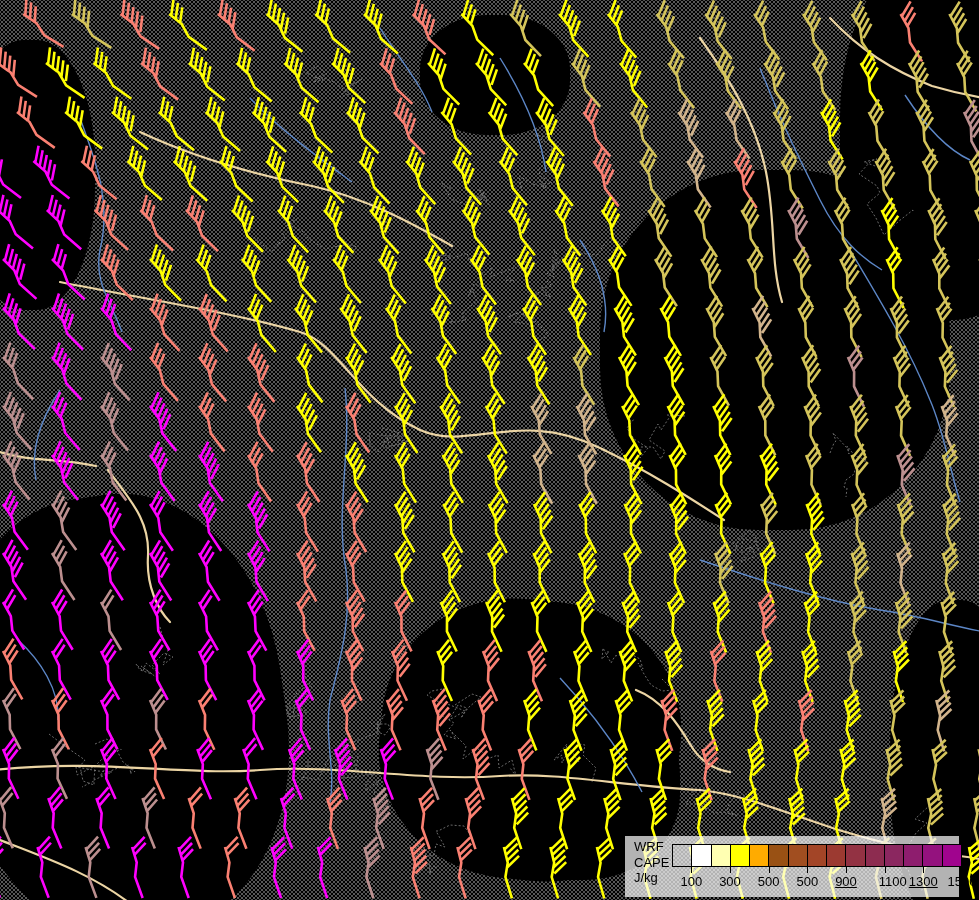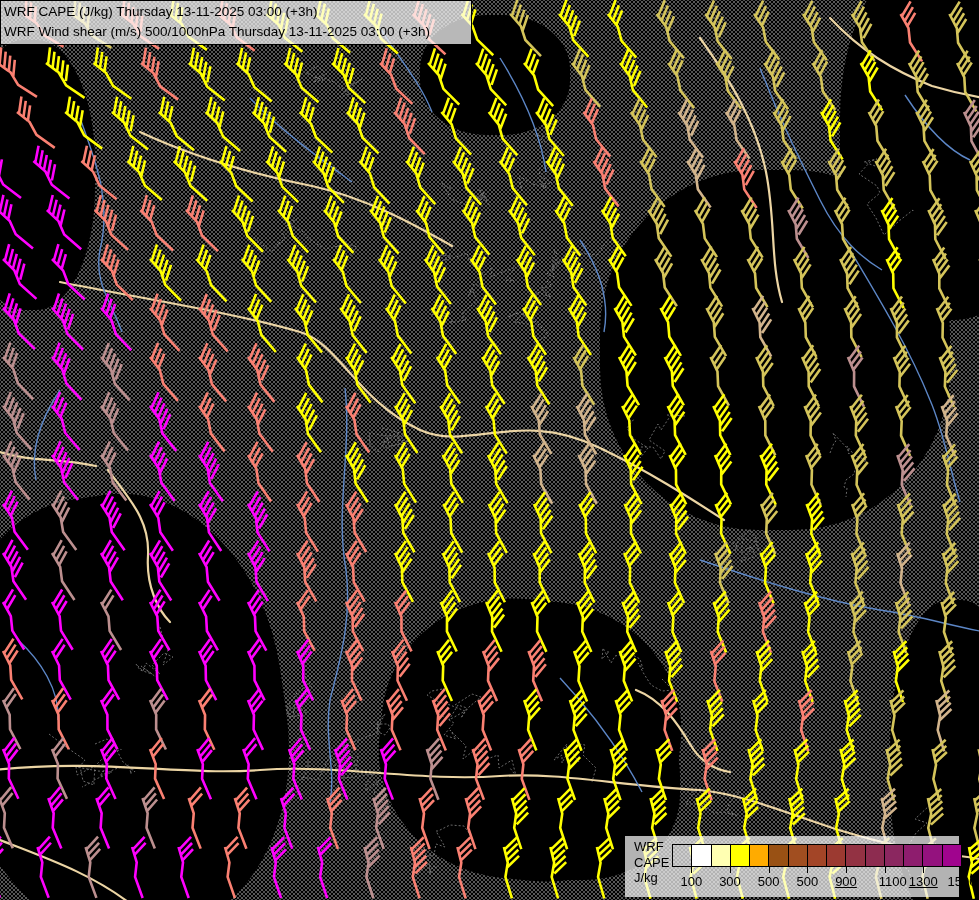--- a/index.html
+++ b/index.html
@@ -503,24 +503,20 @@
       <path d="M0,0 L2,16 L-2,30 L2,52 M1,2.0 L14,-8.0 M1,8.2 L14,-1.8 M1,14.4 L14,4.4 M1,20.6 L14,10.6" stroke="#ffff00" fill="none" stroke-width="2.6" stroke-linecap="butt" transform="translate(643.4,847) rotate(-5.6)"></path>
       <path d="M0,0 L2,16 L-2,30 L2,52 M1,2.0 L14,-8.0 M1,8.2 L14,-1.8 M1,14.4 L14,4.4 M1,20.6 L14,10.6 M1,26.8 L14,16.8" stroke="#ffff00" fill="none" stroke-width="2.6" stroke-linecap="butt" transform="translate(689.9,847) rotate(-5.2)"></path>
       <path d="M0,0 L2,16 L-2,30 L2,52 M1,2.0 L14,-8.0 M1,8.2 L14,-1.8 M1,14.4 L14,4.4" stroke="#ffff00" fill="none" stroke-width="2.6" stroke-linecap="butt" transform="translate(736.4,847) rotate(-4.9)"></path>
       <path d="M0,0 L2,16 L-2,30 L2,52 M1,2.0 L14,-8.0 M1,8.2 L14,-1.8 M1,14.4 L14,4.4 M1,20.6 L14,10.6" stroke="#ffff00" fill="none" stroke-width="2.6" stroke-linecap="butt" transform="translate(782.9,847) rotate(-4.5)"></path>
       <path d="M0,0 L2,16 L-2,30 L2,52 M1,2.0 L14,-8.0 M1,8.2 L14,-1.8 M1,14.4 L14,4.4 M1,20.6 L14,10.6 M1,26.8 L14,16.8" stroke="#ffff00" fill="none" stroke-width="2.6" stroke-linecap="butt" transform="translate(829.4,847) rotate(-4.2)"></path>
       <path d="M0,0 L2,16 L-2,30 L2,52 M1,2.0 L14,-8.0 M1,8.2 L14,-1.8 M1,14.4 L14,4.4" stroke="#d4c45a" fill="none" stroke-width="2.6" stroke-linecap="butt" transform="translate(875.9,847) rotate(-3.8)"></path>
       <path d="M0,0 L2,16 L-2,30 L2,52 M1,2.0 L14,-8.0 M1,8.2 L14,-1.8 M1,14.4 L14,4.4 M1,20.6 L14,10.6" stroke="#d4c45a" fill="none" stroke-width="2.6" stroke-linecap="butt" transform="translate(922.5,847) rotate(-3.5)"></path>
       <path d="M0,0 L2,16 L-2,30 L2,52 M1,2.0 L14,-8.0 M1,8.2 L14,-1.8 M1,14.4 L14,4.4 M1,20.6 L14,10.6 M1,26.8 L14,16.8" stroke="#ffff00" fill="none" stroke-width="2.6" stroke-linecap="butt" transform="translate(969.0,847) rotate(-3.1)"></path>
     </svg>
 
-  <div class="title-panel">
-    <span class="title-line">WRF CAPE (J/kg) Thursday 13-11-2025 03:00 (+3h)</span>
-    <span class="title-line">WRF Wind shear (m/s) 500/1000hPa Thursday 13-11-2025 03:00 (+3h)</span>
-  </div>
 
   <div class="legend-panel">
     <div class="legend-caption">
       <div>WRF</div>
       <div>CAPE</div>
       <div>J/kg</div>
     </div>
     <div class="colorbar" id="colorbar">
         <div class="colorbar-cell"></div>
         <div class="colorbar-cell" style="background: rgb(255, 255, 255);"></div>

